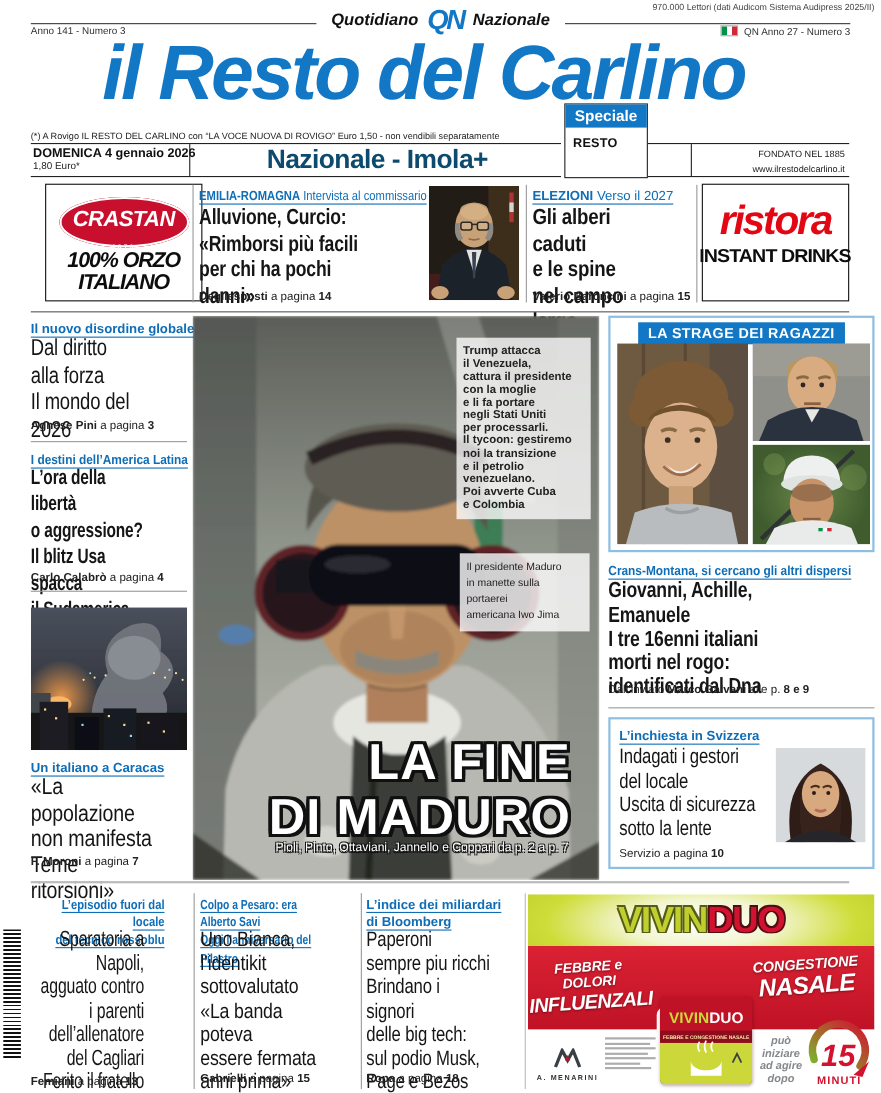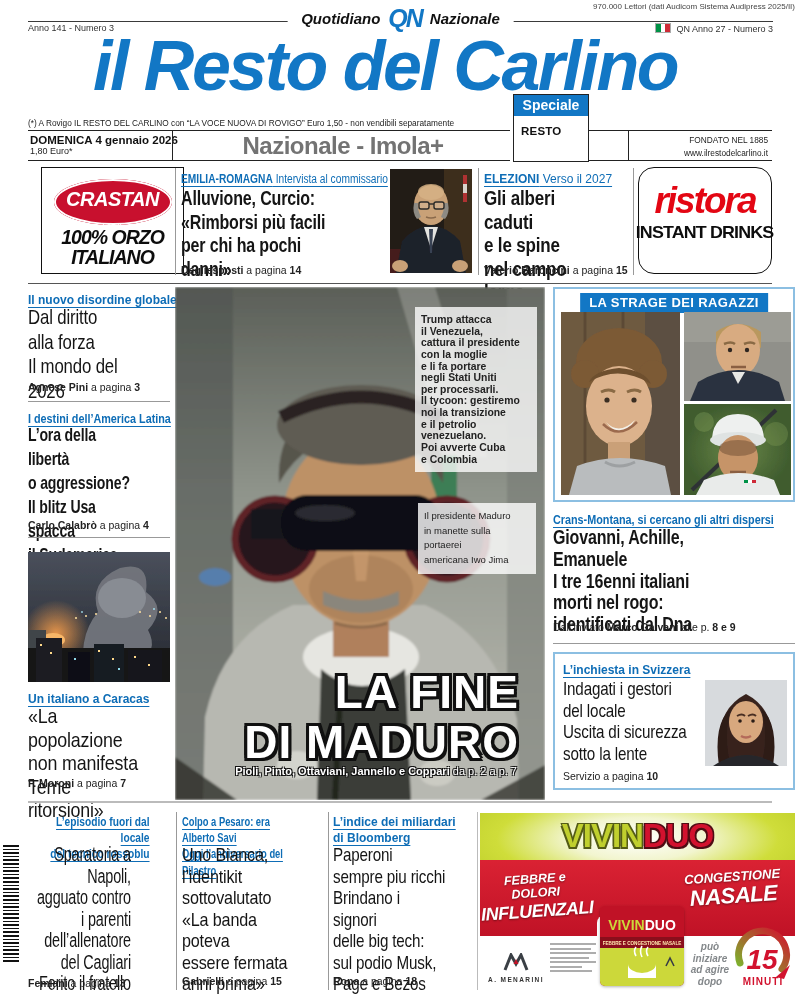--- a/index.html
+++ b/index.html
@@ -21,21 +21,21 @@
   .speciale { left:513px; top:94px; width:76px; height:68px; background:#fff; border:1.5px solid #222; z-index:6; box-shadow:-3px 3px 0 #fff; }
   .speciale-head { background:#1277c5; color:#fff; font-weight:700; font-size:14px; text-align:center; padding:2px 0 3px; }
   .speciale-body { font-size:11.5px; font-weight:700; color:#111; padding:9px 0 0 7px; letter-spacing:.2px; }
   .rovigo { top:118px; left:28px; font-size:8.3px; color:#222; }
   .infobar { top:130px; left:28px; width:744px; height:31px; border-top:1.2px solid #222; border-bottom:1.2px solid #222; }
   .infobar .vline { position:absolute; top:0; bottom:0; width:1px; background:#222; }
   .cell-date { position:absolute; left:2px; top:3px; }
   .date-l { font-size:11.5px; font-weight:700; color:#111; }
   .price-l { font-size:9px; color:#222; }
   .edition { position:absolute; left:145px; width:340px; top:0; height:31px; line-height:30px; text-align:center;
-             font-size:24px; font-weight:700; color:#737373; letter-spacing:-0.5px; }
+             font-size:24px; font-weight:700; color:#0c4a6e; letter-spacing:-0.5px; }
   .founded { position:absolute; left:601px; right:4px; top:3px; text-align:right; font-size:8.3px; line-height:1.55; color:#222; }
 
   
   .kicker { color:#0e6db6; font-weight:700; font-size:12px; line-height:1.35; white-space:pre-line;
             text-decoration:underline; text-decoration-thickness:1px; text-underline-offset:3px;
             transform-origin:0 0; display:inline-block; }
   .kicker .kr { font-weight:400; }
   .hl { color:#151515; white-space:pre-line; transform-origin:0 0; display:inline-block; letter-spacing:-0.2px; }
   .hl-b { font-weight:700; }
   .byl { font-size:10.5px; color:#222; white-space:nowrap; }
@@ -55,21 +55,21 @@
 
   
   .overlay-box { left:240px; top:20px; width:122px; padding:7px 6px; background:rgba(255,255,255,.78);
                  font-size:10.4px; font-weight:700; color:#222; line-height:1.12; white-space:pre-line; }
   .caption-box { left:243px; top:216px; width:118px; padding:6px; background:rgba(255,255,255,.8);
                  font-size:9.5px; color:#222; line-height:1.55; white-space:pre-line; }
   .big-title { right:26px; text-align:right; font-weight:700; color:#fff; line-height:1; letter-spacing:1px; white-space:nowrap;
     text-shadow:-3px -3px 0 #101010,3px -3px 0 #101010,-3px 3px 0 #101010,3px 3px 0 #101010,-3px 0 0 #101010,3px 0 0 #101010,0 -3px 0 #101010,0 3px 0 #101010; }
   .center-byl { right:28px; top:478px; text-align:right; font-size:11px; color:#fff; white-space:nowrap;
     text-shadow:-1px -1px 0 #111,1px -1px 0 #111,-1px 1px 0 #111,1px 1px 0 #111; }
-  .center-byl .bb { font-weight:700;text-align:center; }
+  .center-byl .bb { font-weight:400;text-align:center; }
 
   
   .bluebox { border:2px solid #8cbfe2; background:#fff; }
   .badge { position:absolute; top:4px; left:50%; transform:translateX(-50%); background:#1277c5; color:#fff;
            font-size:13px; font-weight:700; padding:2px 9px 3px; letter-spacing:.4px; white-space:nowrap; }
   .photo { overflow:hidden; }
   .photo svg { display:block; }
 
   
   .barcode { left:3px; top:845px; width:16px; height:118px;
@@ -192,21 +192,21 @@
   <div class="abs" style="left:484px;top:169px;width:146px;">
     <span class="kicker" style="white-space:nowrap;"><span class="kt">ELEZIONI</span><span class="kr"> Verso il 2027</span></span>
     <div class="abs" style="top:18px;"><span class="hl hl-b" style="font-size:20px;line-height:23.5px;transform:scaleX(.85);">Gli alberi caduti
 e le spine
 nel campo largo</span></div>
     <div class="abs byl" style="top:95px;"><span class="bb">Valerio Baroncini</span><span> a pagina </span><span class="bb">15</span></div>
   </div>
 
   <div class="abs vsep" style="left:633px;top:168px;height:107px;"></div>
 
-  <div class="abs adbox" style="left:638px;top:167px;width:134px;height:107px;border-radius:16px;">
+  <div class="abs adbox" style="left:638px;top:167px;width:134px;height:107px;">
     <div class="ristora-name">ristora</div>
     <div><span class="ristora-tag">INSTANT DRINKS</span></div>
   </div>
 
   <div class="abs grayline" style="left:28px;top:283px;width:744px;background:#555;height:1.4px;"></div>
 
   <div class="abs" style="left:28px;top:290px;width:143px;">
     <span class="kicker" style="white-space:nowrap;">Il nuovo disordine globale</span>
     <div class="abs" style="top:15px;"><span class="hl" style="font-size:21px;line-height:24.5px;transform:scaleX(.8);">Dal diritto
 alla forza

